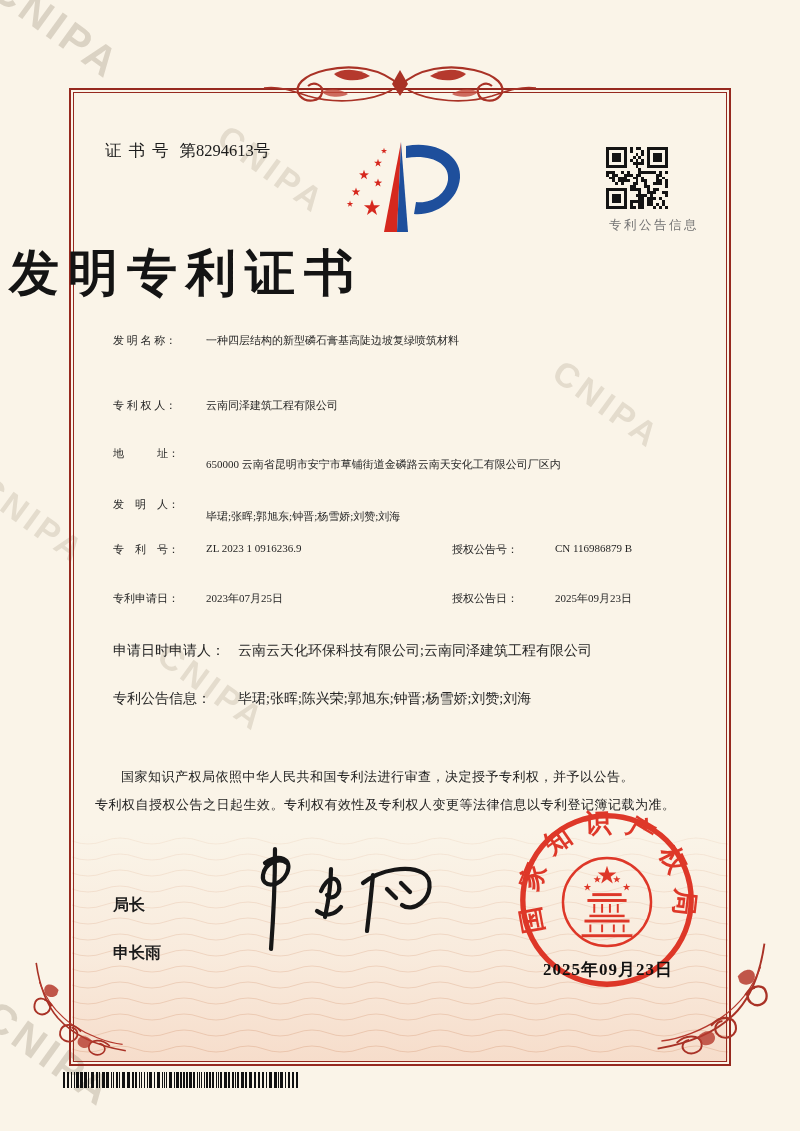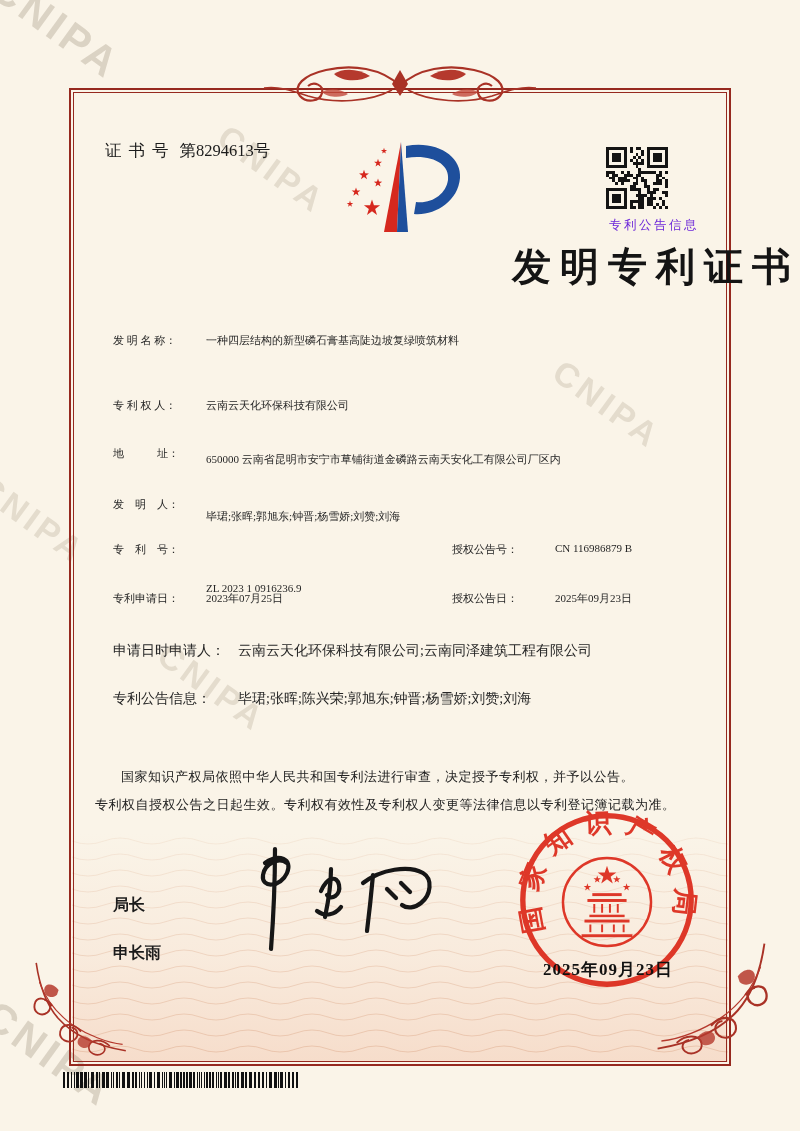--- a/index.html
+++ b/index.html
@@ -15,26 +15,26 @@
   
   .waves{position:absolute;left:72px;top:833px;width:656px;height:229px;z-index:0;
          background:linear-gradient(180deg,rgba(247,224,208,0) 0%,rgba(247,223,206,.45) 55%,rgba(245,213,193,.75) 100%);}
   .orn{position:absolute;z-index:6;pointer-events:none;}
   
   .certno{position:absolute;left:105px;top:140px;font-size:16.5px;color:#1c1c1c;z-index:10;}
   .certno .pfx{letter-spacing:7px;margin-right:4px;font-family:Liberation Mono, monospace;}
   .logo{position:absolute;left:340px;top:136px;z-index:10;}
   .qr{position:absolute;left:606px;top:147px;z-index:10;}
   .qrcap{position:absolute;left:592px;top:217px;width:124px;text-align:center;font-size:12.5px;
-         letter-spacing:2.5px;color:#6d28d9;z-index:10;}
-  .title{position:absolute;left:0;top:240px;width:100%;text-align:right;font-size:39px;font-weight:700;
+         letter-spacing:2.5px;color:#737373;z-index:10;}
+  .title{position:absolute;left:0;top:240px;width:100%;text-align:left;font-size:50px;font-weight:700;
          letter-spacing:9px;text-indent:9px;color:#141414;z-index:10;}
   
   .f{position:absolute;font-size:11px;color:#262626;z-index:10;white-space:nowrap;}
-  .f.wrap{white-space:normal;line-height:26px;}
+  .f.wrap{white-space:normal;line-height:36px;}
   .sm{font-size:14px;}
   
   .stmt{position:absolute;left:95px;top:763px;width:615px;font-size:13px;line-height:27.5px;
         letter-spacing:.5px;color:#222;text-align:justify;z-index:10;}
   .stmt p{margin:0;}
   .stmt p.ind{text-indent:2em;}
   
   .sig-title{position:absolute;left:113px;top:895px;font:600 16px "Liberation Sans","DejaVu Sans",sans-serif;color:#1c1c1c;z-index:10;}
   .sig-name{position:absolute;left:113px;top:943px;font:600 16px "Liberation Sans","DejaVu Sans",sans-serif;color:#1c1c1c;z-index:10;}
   .sig-script{position:absolute;left:235px;top:845px;z-index:10;}
@@ -269,30 +269,30 @@
       <rect x="20" y="20" width="1" height="1" fill="#141414"></rect>
     </svg>
   <div class="qrcap">专利公告信息</div>
 
   <div class="title">发明专利证书</div>
 
   <span class="f" style="left:113px;top:333px;">发 明 名 称：</span>
   <span class="f" style="left:206px;top:333px;">一种四层结构的新型磷石膏基高陡边坡复绿喷筑材料</span>
 
   <span class="f" style="left:113px;top:398px;">专 利 权 人：</span>
-  <span class="f" style="left:206px;top:398px;">云南云天化环保科技有限公司</span>
+  <span class="f" style="left:206px;top:398px;">云南同泽建筑工程有限公司</span>
 
   <span class="f" style="left:113px;top:446px;">地　　　址：</span>
   <span class="f wrap" style="left:206px;top:446px;width:408px;">650000 云南省昆明市安宁市草铺街道金磷路云南天安化工有限公司厂区内</span>
 
   <span class="f" style="left:113px;top:497px;">发　明　人：</span>
   <span class="f" style="left:206px;top:509px;">毕珺;张晖;郭旭东;钟晋;杨雪娇;刘赞;刘海</span>
 
   <span class="f" style="left:113px;top:542px;">专　利　号：</span>
-  <span class="f" style="left:206px;top:542px;margin-top:40px;">ZL 2023 1 0916236.9</span>
+  <span class="f" style="left:206px;top:542px;">ZL 2023 1 0916236.9</span>
   <span class="f" style="left:452px;top:542px;">授权公告号：</span>
   <span class="f" style="left:555px;top:542px;">CN 116986879 B</span>
 
   <span class="f" style="left:113px;top:591px;">专利申请日：</span>
   <span class="f" style="left:206px;top:591px;">2023年07月25日</span>
   <span class="f" style="left:452px;top:591px;">授权公告日：</span>
   <span class="f" style="left:555px;top:591px;">2025年09月23日</span>
 
   <span class="f sm" style="left:113px;top:642px;">申请日时申请人：</span>
   <span class="f sm" style="left:238px;top:642px;">云南云天化环保科技有限公司;云南同泽建筑工程有限公司</span>

